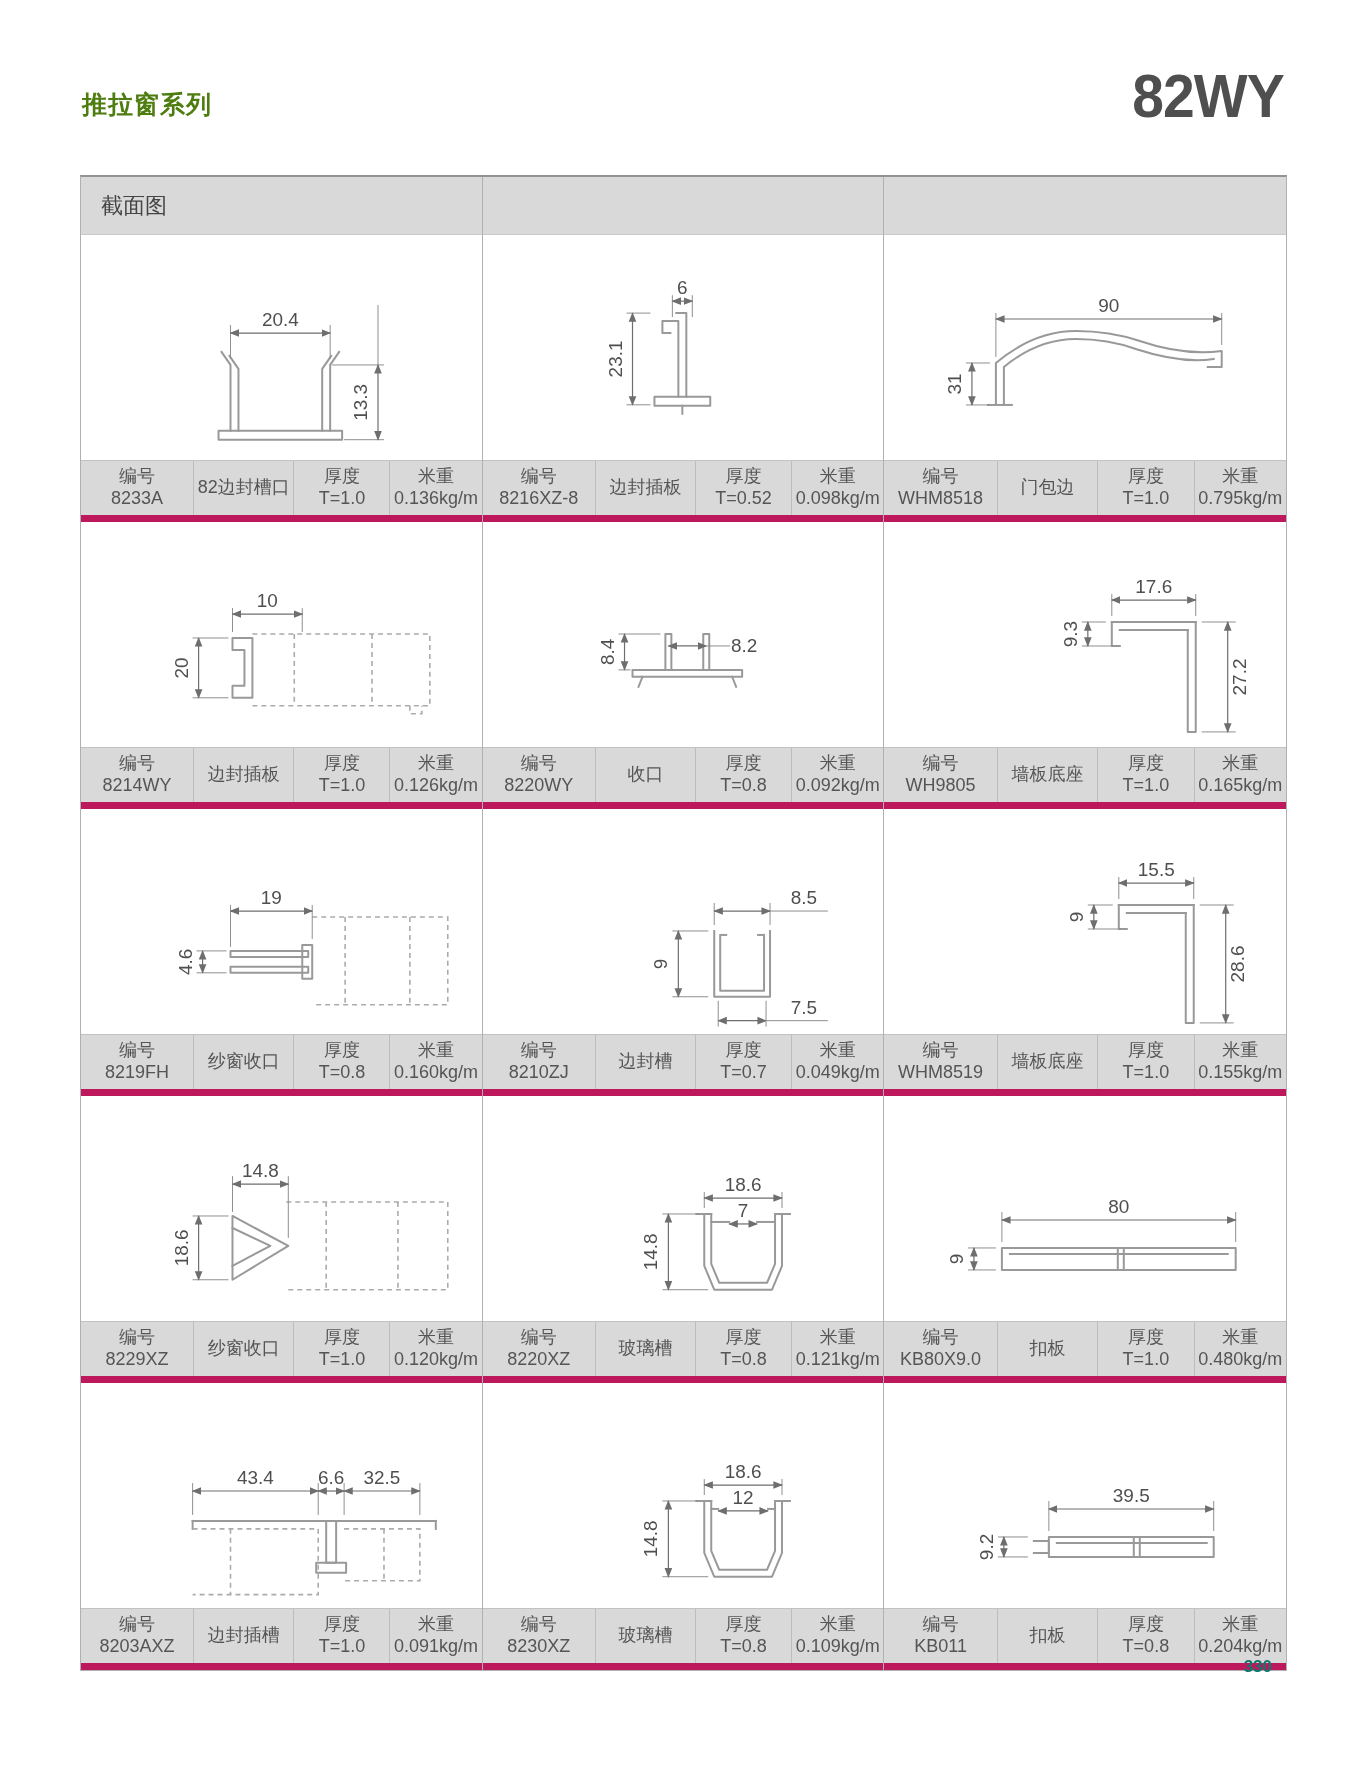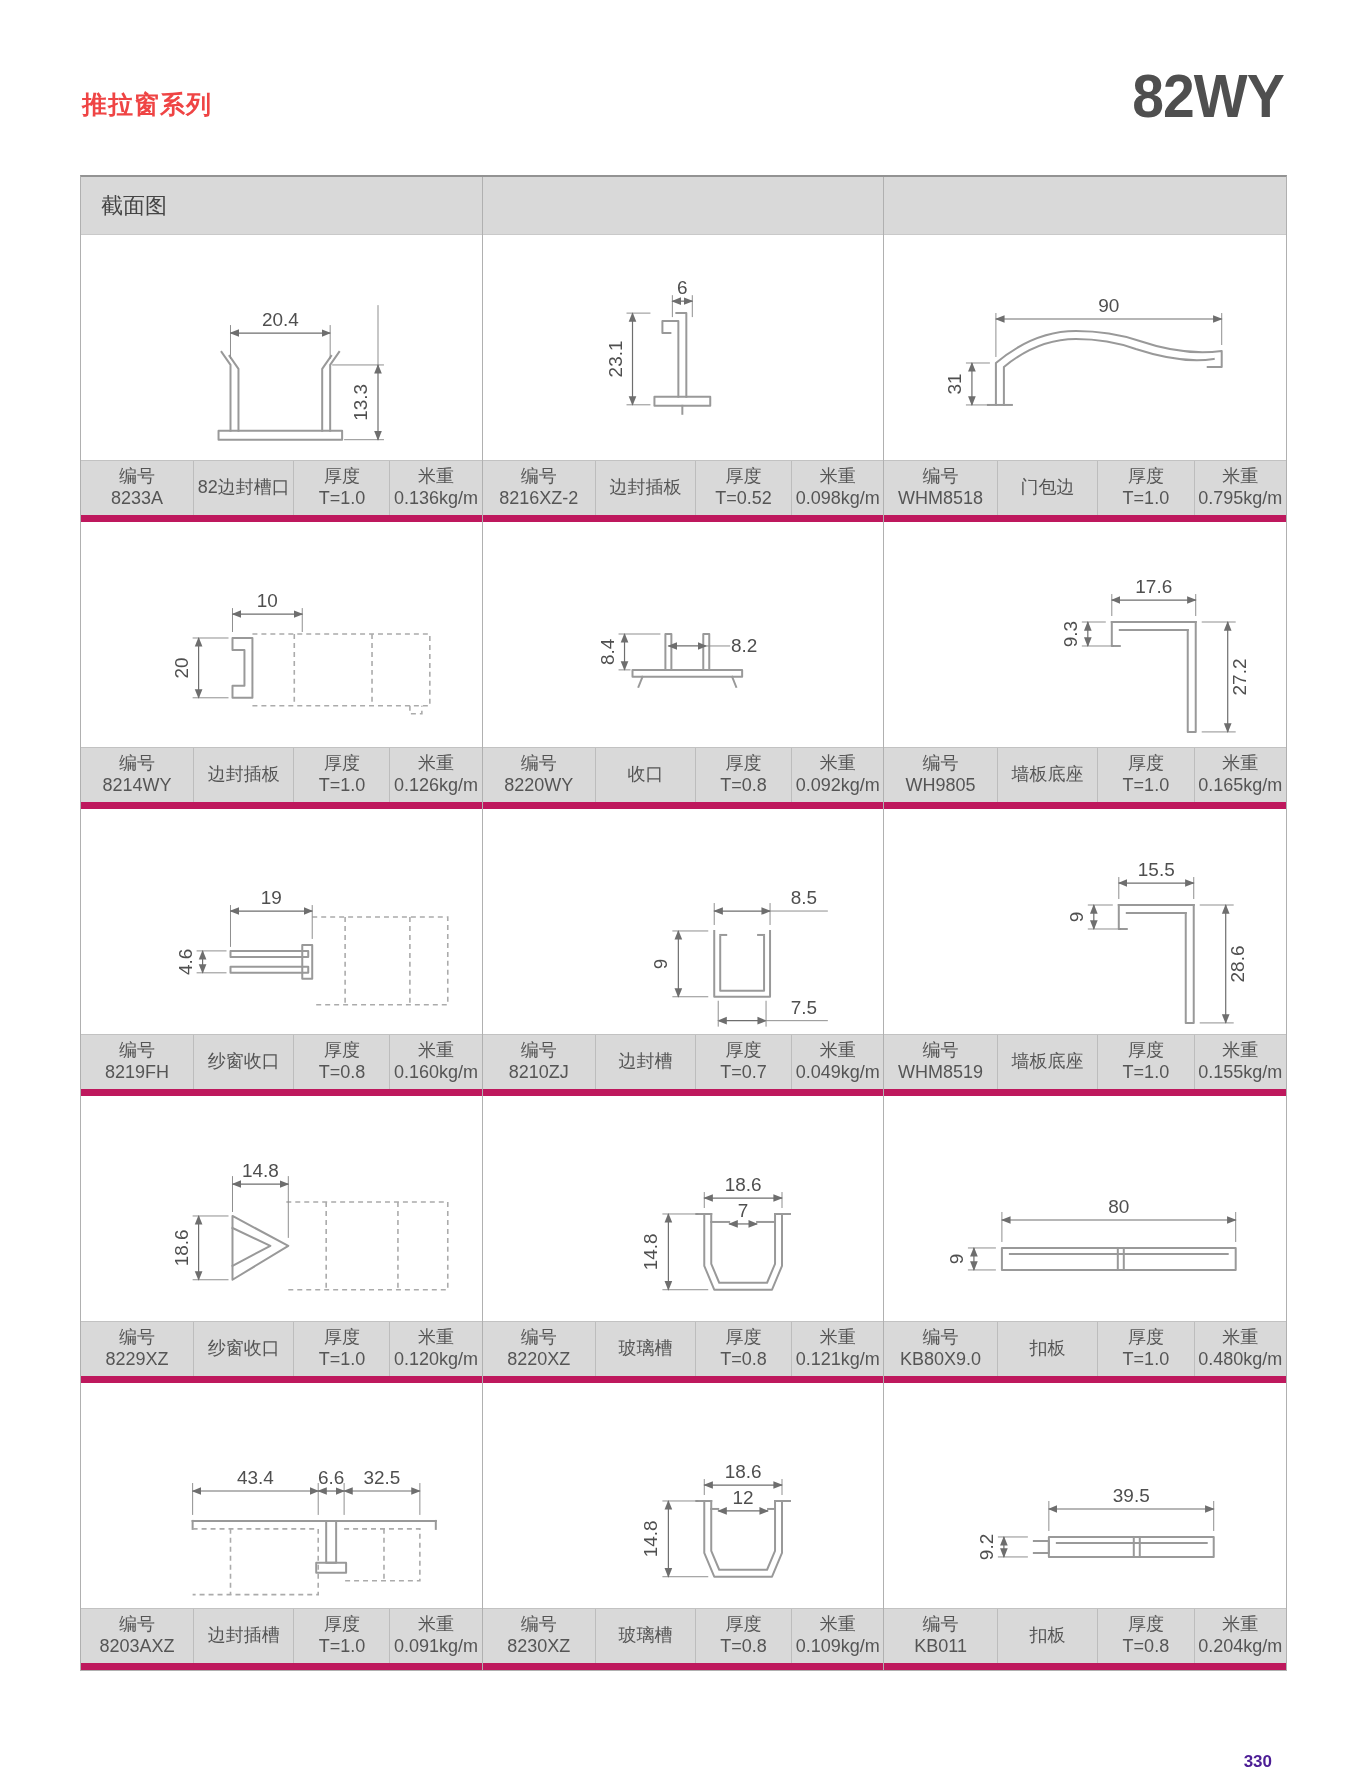--- a/index.html
+++ b/index.html
@@ -1,33 +1,33 @@
 <!DOCTYPE html>
 <html><head>
 <meta charset="utf-8">
 <style>
   html,body{margin:0;padding:0;background:#ffffff;}
   .sheet{position:relative;width:1358px;height:1772px;background:#ffffff;overflow:hidden;
          font-family:"Liberation Sans","DejaVu Sans",sans-serif;color:#4a4a4a;}
-  .hdr-title{position:absolute;left:82px;top:88px;font-size:25px;font-weight:bold;color:#ef4444;letter-spacing:1px;}
+  .hdr-title{position:absolute;left:82px;top:88px;font-size:25px;font-weight:bold;color:#4d7c0f;letter-spacing:1px;}
   .hdr-code{position:absolute;right:74px;top:60px;font-size:62px;font-weight:bold;color:#4f4f4f;
             transform:scaleX(.92);transform-origin:right top;letter-spacing:-1px;}
   .ctable{position:absolute;left:80px;top:175px;width:1205px;border:1px solid #b0b0b0;border-top:2px solid #939393;
           display:grid;grid-template-columns:1fr 1fr 1fr;background:#3b82f6;}
   .cg-b{border-right:1px solid #b0b0b0;}
   .thead-cell{height:58px;background:#d9d9d9;display:flex;align-items:center;padding-left:20px;
               box-sizing:border-box;font-size:22px;color:#454545;border-bottom:1px solid #c9c9c9;}
   .diagram{height:225px;position:relative;background:#ffffff;}
   .diagram svg{display:block;width:100%;height:100%;}
   .iband{height:54px;background:#d9d9d9;display:grid;grid-template-columns:28% 25% 24% 23%;
          border-top:1px solid #c2c2c2;border-bottom:7px solid #be185d;box-sizing:content-box;}
   .ib-cell{display:flex;flex-direction:column;justify-content:center;align-items:center;
            line-height:1.2;font-size:18px;color:#555;}
   .ib-cell + .ib-cell{border-left:1px solid #bdbdbd;}
-  .pagenum{position:absolute;right:86px;top:1752px;font-size:17px;font-weight:bold;color:#4c1d95;}
+  .pagenum{position:absolute;right:86px;top:1657px;font-size:17px;font-weight:bold;color:#0f766e;}
   svg .p{fill:none;stroke:#999999;stroke-width:2;stroke-linejoin:round;stroke-linecap:square;}
   svg .q{fill:none;stroke:#ababab;stroke-width:1.6;stroke-dasharray:5 4;}
   svg .d{stroke:#6e6e6e;stroke-width:1.2;}
   svg .e{stroke:#8f8f8f;stroke-width:1;}
   svg .t{fill:#4f4f4f;font-size:19px;font-family:"Liberation Sans","DejaVu Sans",sans-serif;}
 </style>
 </head>
 <body>
 
 <div class="sheet">
@@ -261,21 +261,21 @@
             <text class="t" text-anchor="middle" x="200" y="59">6</text>
             <line class="e" x1="168" y1="78" x2="144" y2="78"></line>
             <line class="e" x1="168" y1="170" x2="144" y2="170"></line>
             <line class="d" x1="150" y1="78" x2="150" y2="170" marker-start="url(#ar)" marker-end="url(#ar)"></line>
             <text class="t" text-anchor="middle" x="139" y="124" transform="rotate(-90 139 124)">23.1</text>
           </svg>
         </div>
         <div class="iband">
           <div class="ib-cell">
             <div class="ib-label">编号</div>
-            <div class="ib-value">8216XZ-2</div>
+            <div class="ib-value">8216XZ-8</div>
           </div>
           <div class="ib-cell">
             <div class="ib-value">边封插板</div>
           </div>
           <div class="ib-cell">
             <div class="ib-label">厚度</div>
             <div class="ib-value">T=0.52</div>
           </div>
           <div class="ib-cell">
             <div class="ib-label">米重</div>

